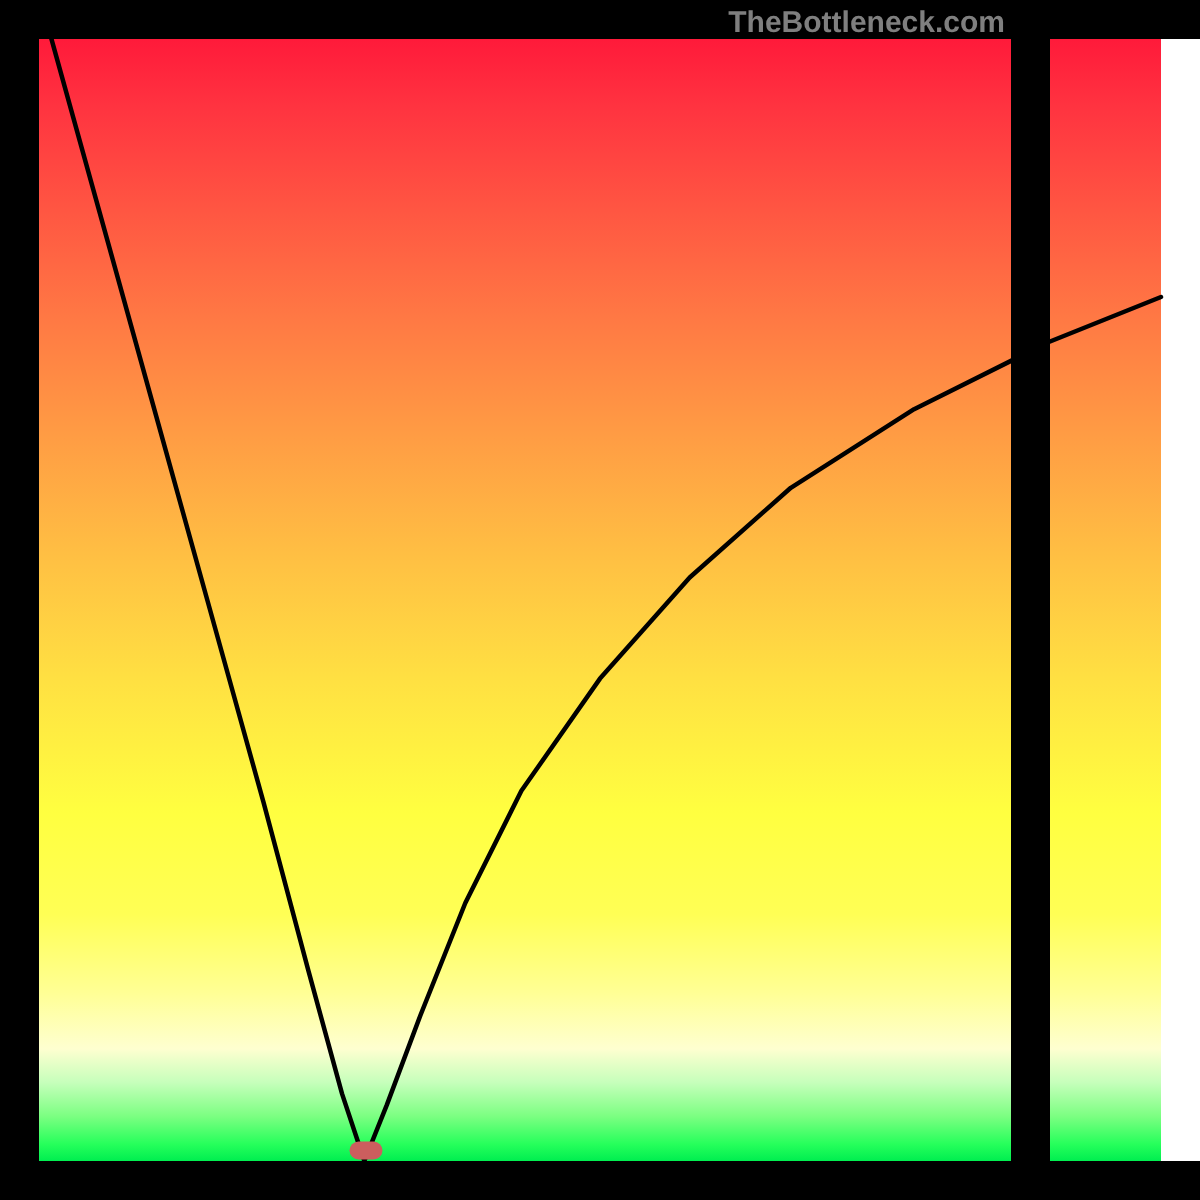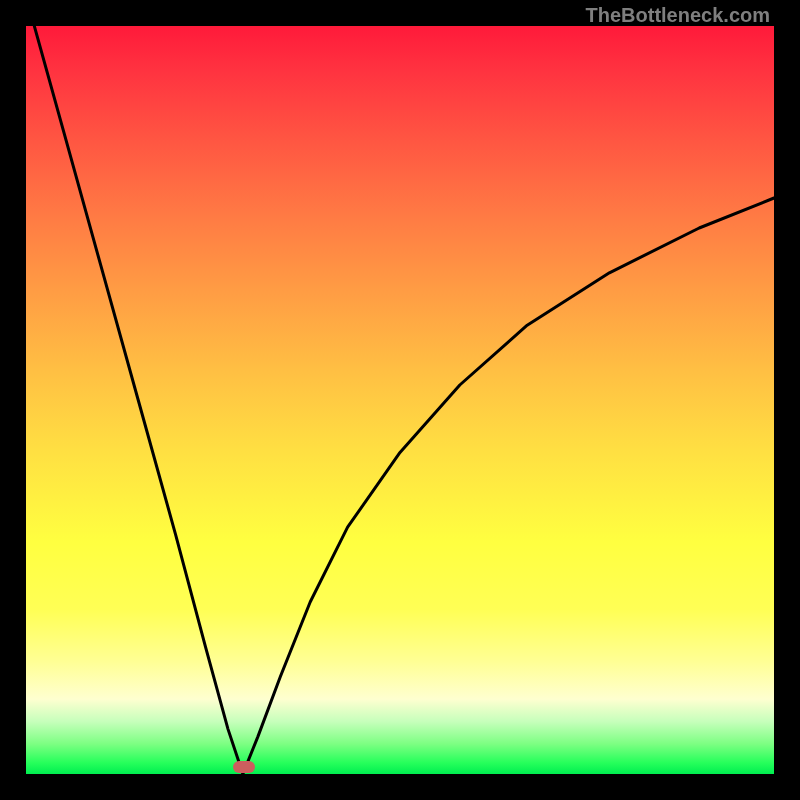--- a/index.html
+++ b/index.html
@@ -5,21 +5,21 @@
   body {
     margin: 0;
     padding: 0;
     width: 800px;
     height: 800px;
     background: #ffffff;
     overflow: hidden;
   }
   .chart-container {
     position: relative;
-    width: 800px;
+    width: 700px;
     height: 800px;
   }
   .gradient-bg {
     position: absolute;
     top: 26px;
     left: 26px;
     width: 748px;
     height: 748px;
     background: linear-gradient(to bottom,
       #ff1a3a 0%,

